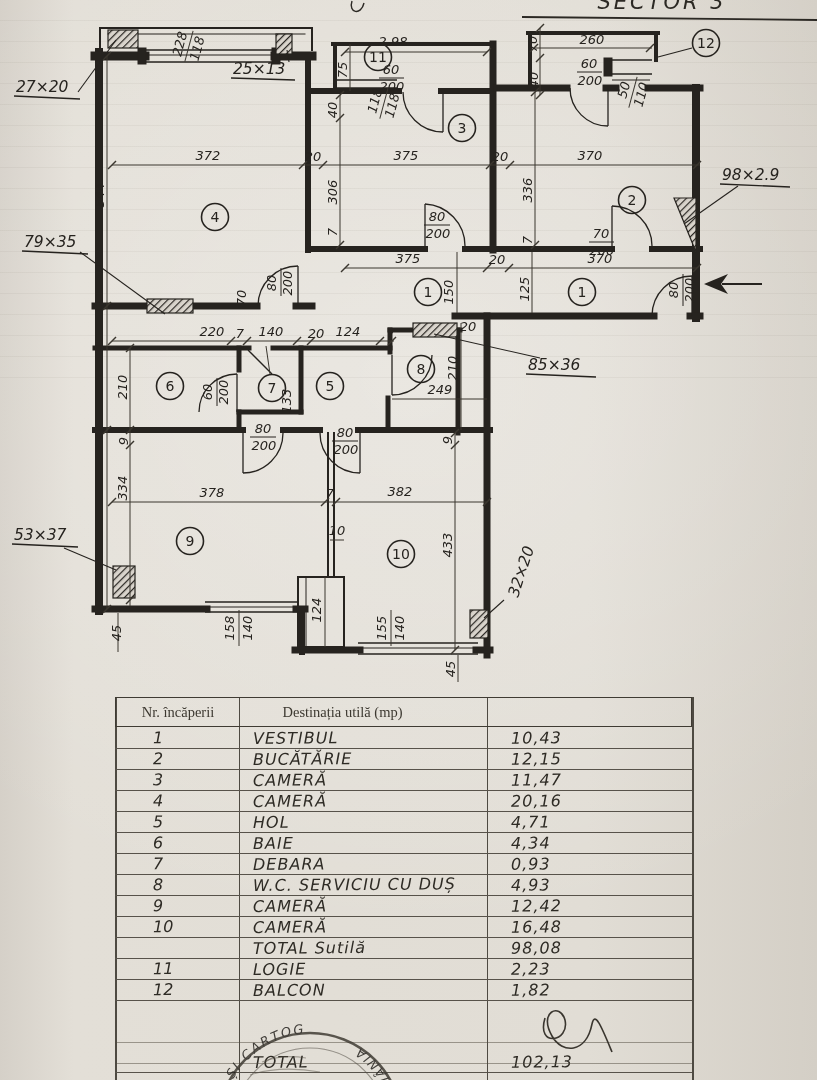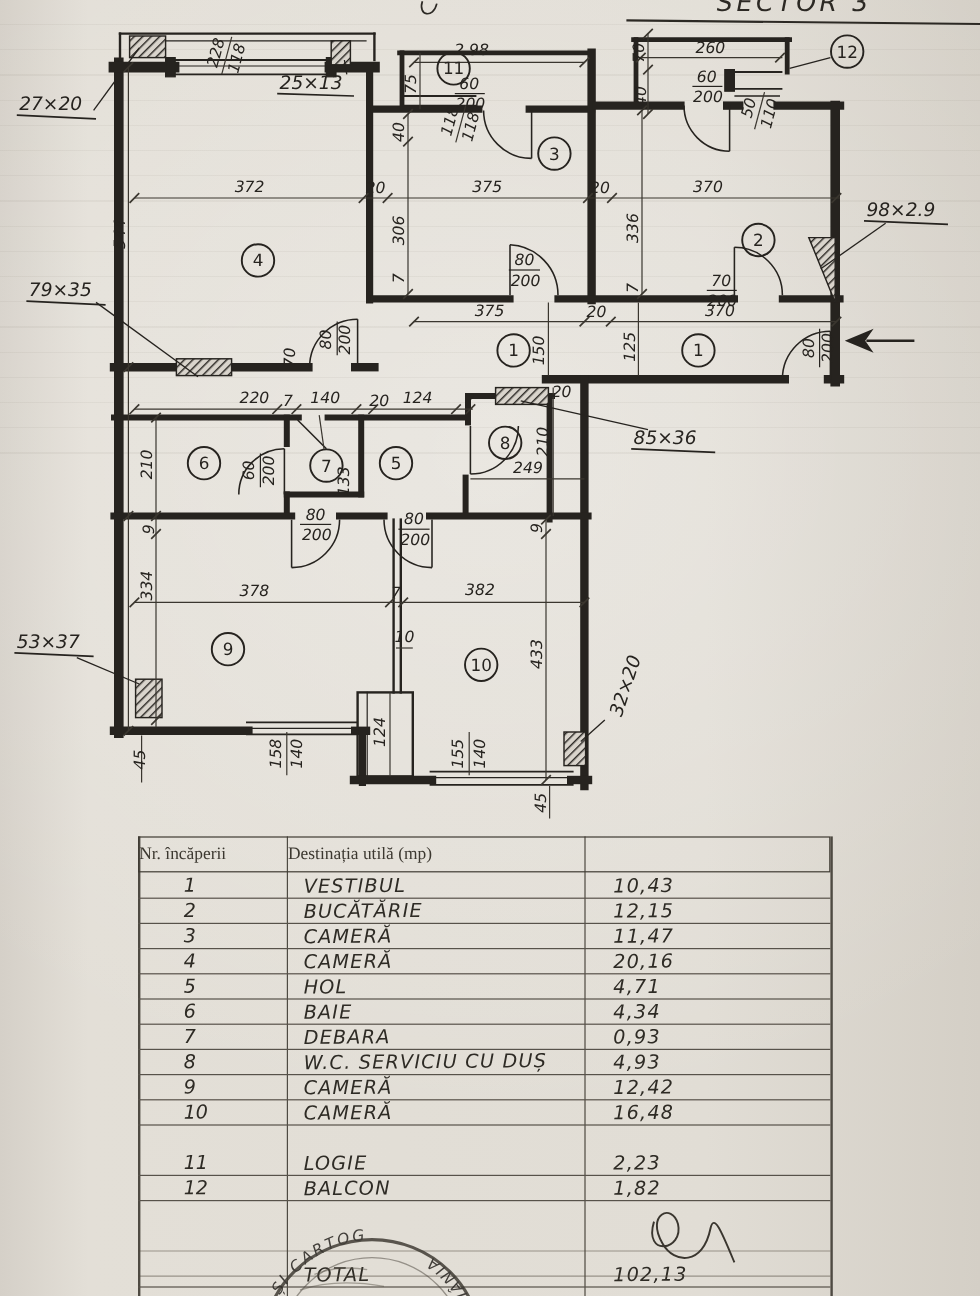--- a/index.html
+++ b/index.html
@@ -22,21 +22,21 @@
   .trow{position:absolute;left:115px;width:577px;height:21px;border-bottom:1px solid #57524a;
         display:flex;align-items:center;}
   .trow.faint{border-bottom:1px solid rgba(80,74,62,.5);}
   .hw{font:italic 16px "DejaVu Sans",sans-serif;color:#2e2b25;transform:rotate(-.5deg);}
   .cno{width:124px;padding-left:38px;box-sizing:border-box;}
   .cname{width:248px;padding-left:14px;box-sizing:border-box;letter-spacing:1px;}
   .carea{width:205px;padding-left:24px;box-sizing:border-box;letter-spacing:1px;}
   .thead{position:absolute;left:115px;top:697px;width:577px;height:30px;border:1.6px solid #3f3b33;
          box-sizing:border-box;display:flex;align-items:center;
          font:14.5px "Liberation Serif",serif;color:#3c3830;}
-  .thc{text-align:left;}
+  .thc{text-align:center;}
   .stamp{position:absolute;left:0;top:1000px;}
 </style>
 </head>
 <body>
 
 <div class="paper">
 <div class="bleed"></div>
 
 <svg class="plan" width="817" height="695" viewBox="0 0 817 695">
   <defs>
@@ -469,20 +469,25 @@
   <div class="trow" style="top:895px">
         <div class="hw cno">9</div>
         <div class="hw cname">CAMERĂ</div>
         <div class="hw carea">12,42</div>
       </div>
   <div class="trow" style="top:916px">
         <div class="hw cno">10</div>
         <div class="hw cname">CAMERĂ</div>
         <div class="hw carea">16,48</div>
       </div>
+  <div class="trow" style="top:937px">
+        <div class="hw cno"></div>
+        <div class="hw cname">TOTAL Sutilă</div>
+        <div class="hw carea">98,08</div>
+      </div>
   <div class="trow" style="top:958px">
         <div class="hw cno">11</div>
         <div class="hw cname">LOGIE</div>
         <div class="hw carea">2,23</div>
       </div>
   <div class="trow" style="top:979px">
         <div class="hw cno">12</div>
         <div class="hw cname">BALCON</div>
         <div class="hw carea">1,82</div>
       </div>

